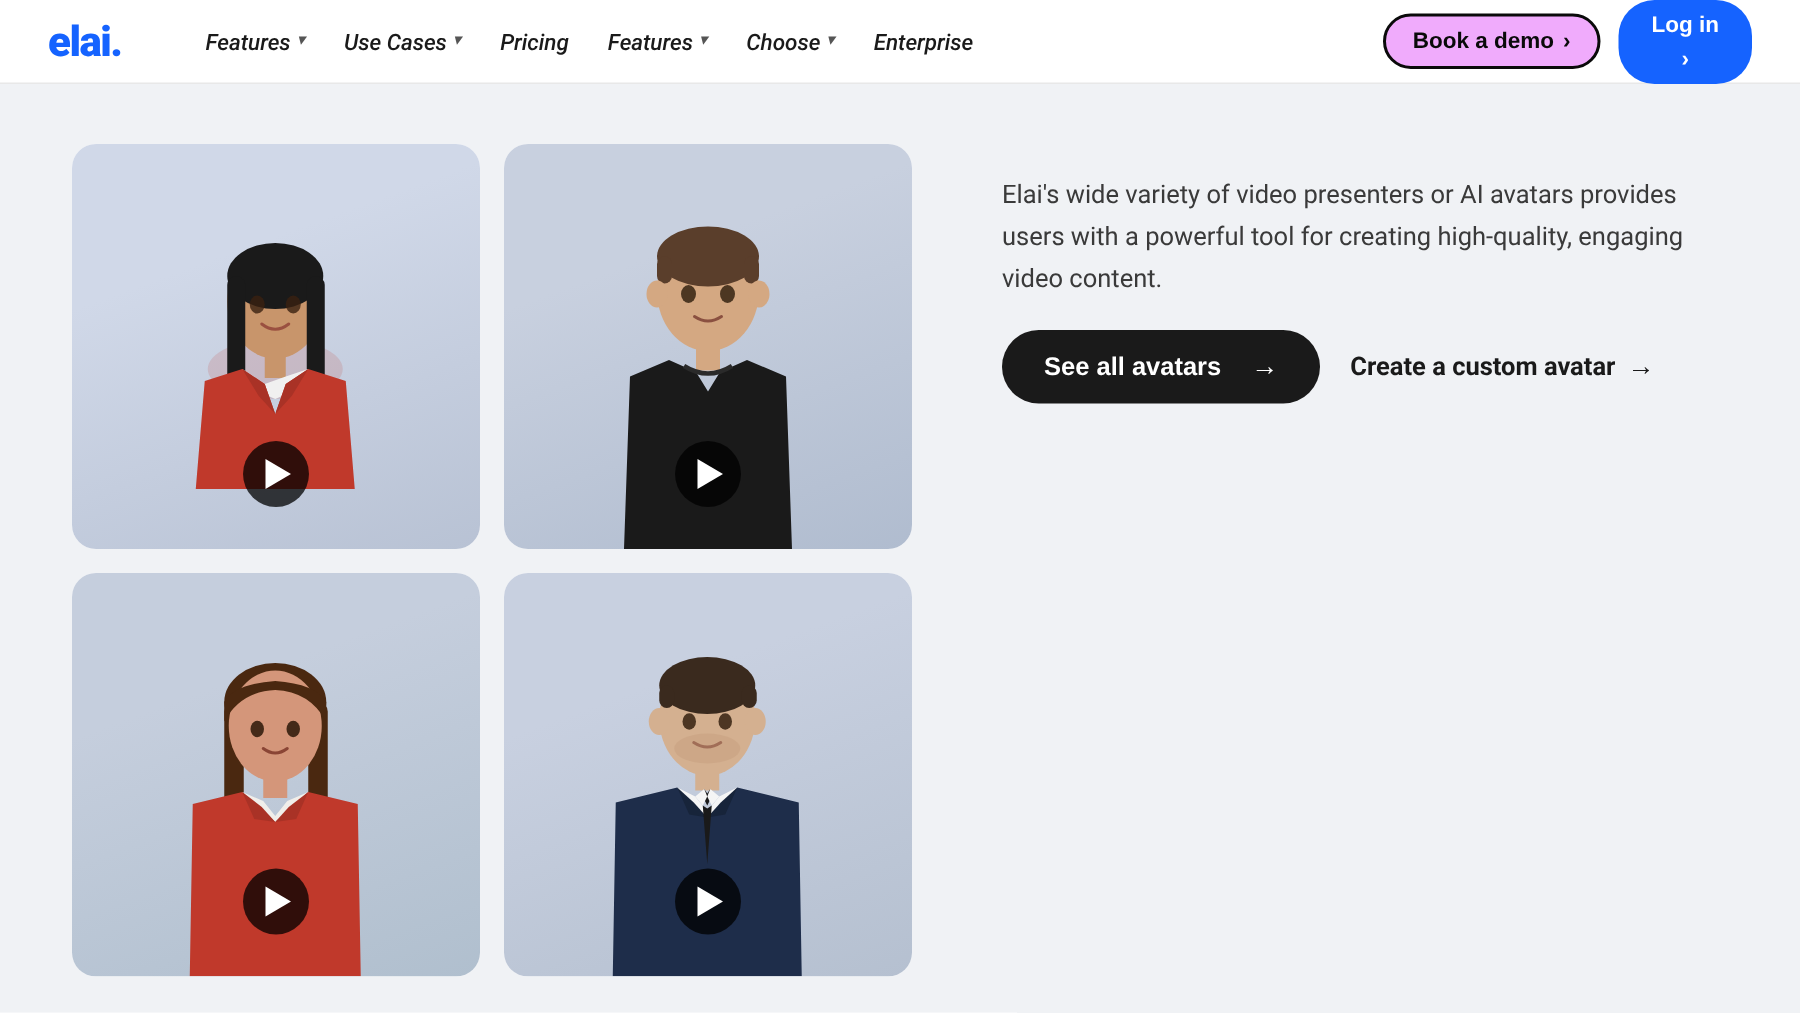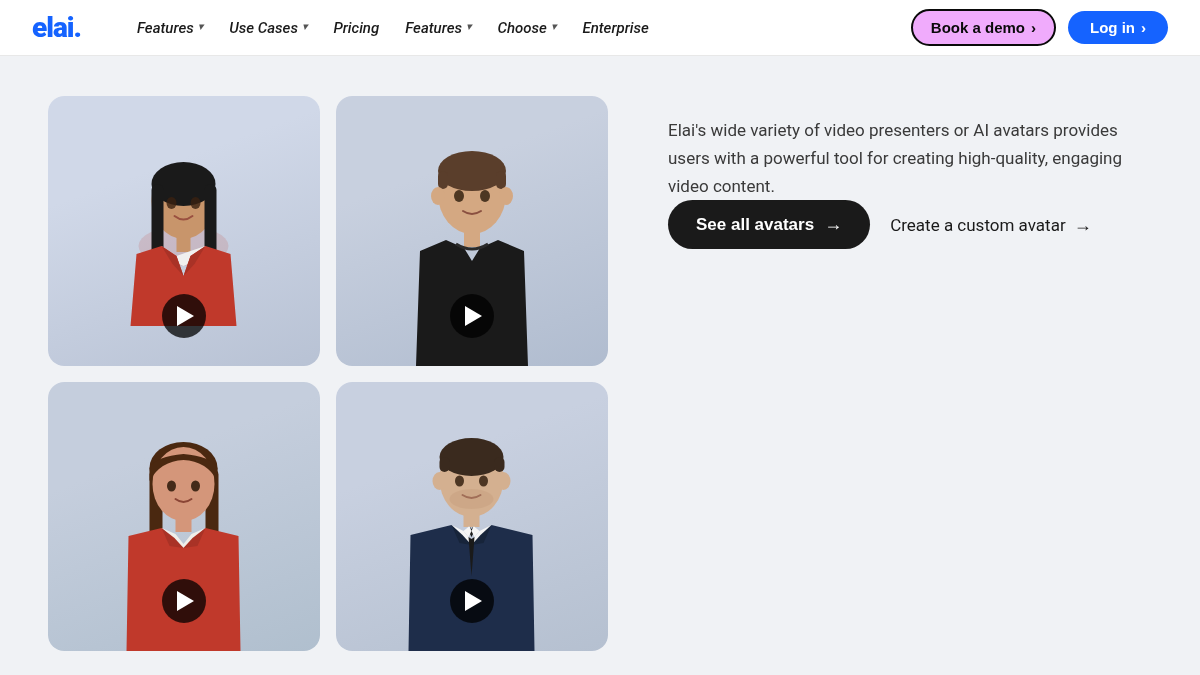--- a/index.html
+++ b/index.html
@@ -28,21 +28,21 @@
     .book-demo-btn {
       display: flex; align-items: center; gap: 6px;
       font-size: 15px; font-weight: 600; color: #0a0a0a;
       padding: 8px 18px; border-radius: 24px;
       border: 2px solid #0a0a0a; cursor: pointer; background: #f0abfc;
     }
     .login-btn {
       display: flex; align-items: center; gap: 6px;
       font-size: 15px; font-weight: 600; color: #fff;
       padding: 8px 22px; border-radius: 24px;
-      background: #1563ff; cursor: pointer; border: none;
+      background: #1563ff; cursor: pointer; border: none; flex-direction: column;
     }
 
     
     .main {
       background: #f0f2f5; display: flex; align-items: flex-start;
       padding: 40px 48px; gap: 40px; height: calc(675px - 56px);
     }
 
     
     .avatar-grid {
@@ -81,35 +81,35 @@
 
     
     .content {
       flex: 1; padding: 20px 0 0 20px;
     }
     .content h1 {
       font-size: 42px; font-weight: 800; color: #0a0a0a; line-height: 1.15;
       margin-bottom: 24px;
     }
     .content p {
-      font-size: 17px; color: #3a3a3a; line-height: 1.65; 
+      font-size: 17px; color: #3a3a3a; line-height: 1.65; margin-bottom: 20px;
     }
     .content p.second { margin-bottom: 36px; }
     strong { font-weight: 700; }
     .cta-row { display: flex; align-items: center; gap: 20px; }
     .see-avatars-btn {
-      display: flex; align-items: center; gap: 10px;
+      display: flex; align-items: center; gap: 20px;
       background: #1a1a1a; color: #fff; font-size: 17px; font-weight: 600;
       padding: 14px 28px; border-radius: 32px; cursor: pointer; border: none;
       white-space: nowrap;
     }
     .see-avatars-btn .arrow { font-size: 18px; }
     .custom-avatar-link {
       display: flex; align-items: center; gap: 8px;
-      font-size: 17px; font-weight: 400; color: #1a1a1a; cursor: pointer;
+      font-size: 17px; font-weight: 700; color: #1a1a1a; cursor: pointer;
       white-space: nowrap;
     }
     .custom-avatar-link .arrow { font-size: 18px; }
 
     
     .watermark {
       position: absolute; bottom: 16px; right: 24px;
       display: flex; flex-direction: column; align-items: flex-start;
     }
     .watermark-logo {

